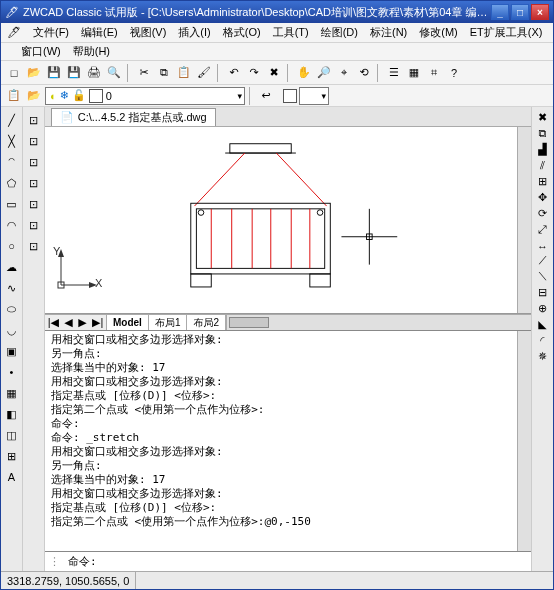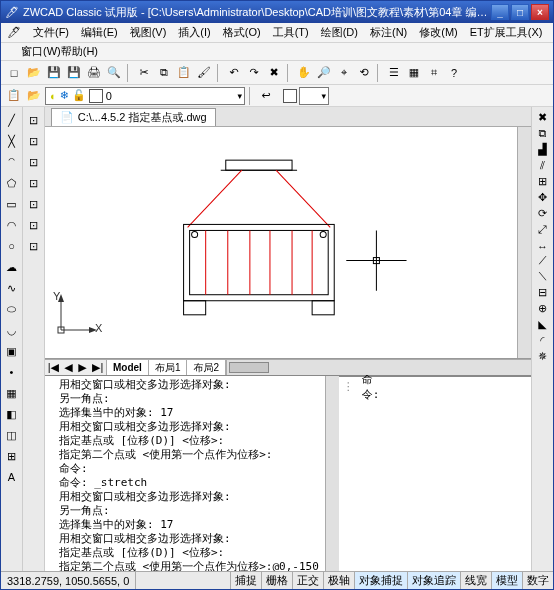--- a/index.html
+++ b/index.html
@@ -4,21 +4,21 @@
 <style>
 * { margin: 0; padding: 0; box-sizing: border-box; font-family: "Microsoft YaHei", "SimSun", Arial, sans-serif; font-size: 11px; }
 html, body { width: 554px; height: 590px; overflow: hidden; }
 .window { width: 554px; height: 590px; background: #f0f0f0; border: 1px solid #1e429b; display: flex; flex-direction: column; }
 .titlebar { background: linear-gradient(#3b6fd1,#1e429b); color: #fff; height: 22px; display: flex; align-items: center; padding: 0 4px; font-size: 11px; }
 .titlebar .title { flex: 1; white-space: nowrap; overflow: hidden; text-overflow: ellipsis; }
 .titlebar .ctl { width: 18px; height: 16px; background: linear-gradient(#6fa1e8,#2a5fc0); border: 1px solid #2a5fc0; margin-left: 2px; display: flex; align-items: center; justify-content: center; color: #fff; font-weight: bold; font-size: 10px; cursor: default; }
 .titlebar .ctl.close { background: linear-gradient(#e86f6f,#c02a2a); border-color: #c02a2a; }
 .menubar { background: #f4f4f4; height: 20px; display: flex; align-items: center; padding-left: 6px; gap: 0; border-bottom: 1px solid #d4d4d4; }
 .menubar .mi { padding: 2px 6px; cursor: default; }
-.menubar2 { background: #f4f4f4; height: 18px; display: flex; align-items: center; padding-left: 20px; border-bottom: 1px solid #d4d4d4; }
+.menubar2 { background: #f4f4f4; height: 18px; display: flex; align-items: center; padding-left: 20px; gap: 12px; border-bottom: 1px solid #d4d4d4; }
 .toolbar { background: #f4f4f4; height: 24px; display: flex; align-items: center; padding: 0 4px; border-bottom: 1px solid #d4d4d4; gap: 2px; }
 .toolbar.layer { height: 22px; }
 .tb { width: 18px; height: 18px; display: flex; align-items: center; justify-content: center; border: 1px solid transparent; cursor: default; }
 .sep { width: 4px; height: 18px; border-left: 1px solid #aaa; margin: 0 2px; }
 .layer-color { width: 14px; height: 14px; background: #fff; border: 1px solid #555; }
 .layer-sel { height: 18px; border: 1px solid #7a7a7a; background: #fff; display: inline-flex; align-items: center; padding: 0 14px 0 4px; position: relative; min-width: 80px; }
 .layer-sel::after { content: "▾"; position: absolute; right: 2px; font-size: 9px; }
 .main { flex: 1; display: flex; min-height: 0; }
 .palette { width: 22px; background: #eaeaea; border-right: 1px solid #ccc; display: flex; flex-direction: column; align-items: center; gap: 3px; padding-top: 4px; }
 .palette .ic { width: 18px; height: 18px; display: flex; align-items: center; justify-content: center; }
@@ -30,21 +30,21 @@
 .canvas { flex: 1; background: #fff; position: relative; overflow: hidden; }
 .vsb, .hsb { background: #e0e0e0; }
 .vsb { width: 14px; border-left: 1px solid #aaa; }
 .hsb-row { height: 16px; display: flex; background: #e0e0e0; border-top: 1px solid #aaa; }
 .hsb-row .nav { width: 62px; display: flex; align-items: center; justify-content: space-around; background: #eee; border-right: 1px solid #aaa; }
 .sheet-tabs { flex: 0 0 auto; display: flex; align-items: center; background: #fff; border-right: 1px solid #aaa; height: 100%; }
 .sheet-tab { padding: 0 6px; border-right: 1px solid #aaa; font-size: 10px; line-height: 15px; }
 .sheet-tab.active { background: #fff; font-weight: bold; }
 .hsb { flex: 1; position: relative; }
 .hsb-thumb { position: absolute; left: 2px; top: 2px; height: 11px; width: 40px; background: #c8c8c8; border: 1px solid #888; }
-.cmd-area { height: 196px; background: #fff; border-top: 1px solid #888; display: flex; flex-direction: row; padding-left: 8px; }
+.cmd-area { height: 241px; background: #fff; border-top: 1px solid #888; display: flex; flex-direction: column; }
 .cmd-log { flex: 1; overflow: hidden; padding: 2px 6px; font-family: SimSun, monospace; font-size: 11px; line-height: 14px; white-space: pre; color: #000; }
 .cmd-input-row { height: 20px; border-top: 1px solid #888; display: flex; align-items: center; background: #fff; }
 .cmd-input-row .lbl { padding: 0 4px; font-family: SimSun, monospace; }
 .cmd-input-row input { flex: 1; border: none; outline: none; font-family: SimSun, monospace; font-size: 11px; }
 .cmd-vsb { width: 14px; background: #e0e0e0; border-left: 1px solid #aaa; }
 .cmd-wrap { display: flex; flex: 1; min-height: 0; }
 .statusbar { height: 18px; background: #eaeaea; border-top: 1px solid #aaa; display: flex; align-items: stretch; font-size: 10px; }
 .statusbar .coord { padding: 0 6px; border-right: 1px solid #aaa; display: flex; align-items: center; min-width: 130px; text-align: center; }
 .statusbar .mode { flex: 1; display: flex; justify-content: flex-end; }
 .statusbar .mode span { border-left: 1px solid #aaa; padding: 0 4px; display: flex; align-items: center; }
@@ -265,25 +265,14 @@
         <div class="ic">⊟</div>
         <div class="ic">⊕</div>
         <div class="ic">◣</div>
         <div class="ic">◜</div>
         <div class="ic">✵</div>
       </div>
   </div>
 
   <div class="statusbar">
     <div class="coord">3318.2759, 1050.5655, 0</div>
-    <div class="mode" id="status-modes">
-        <span>捕捉</span>
-        <span>栅格</span>
-        <span>正交</span>
-        <span>极轴</span>
-        <span class="on">对象捕捉</span>
-        <span class="on">对象追踪</span>
-        <span>线宽</span>
-        <span class="on">模型</span>
-        <span>数字</span>
-      </div>
   </div>
 </div>
 
 </body></html>

